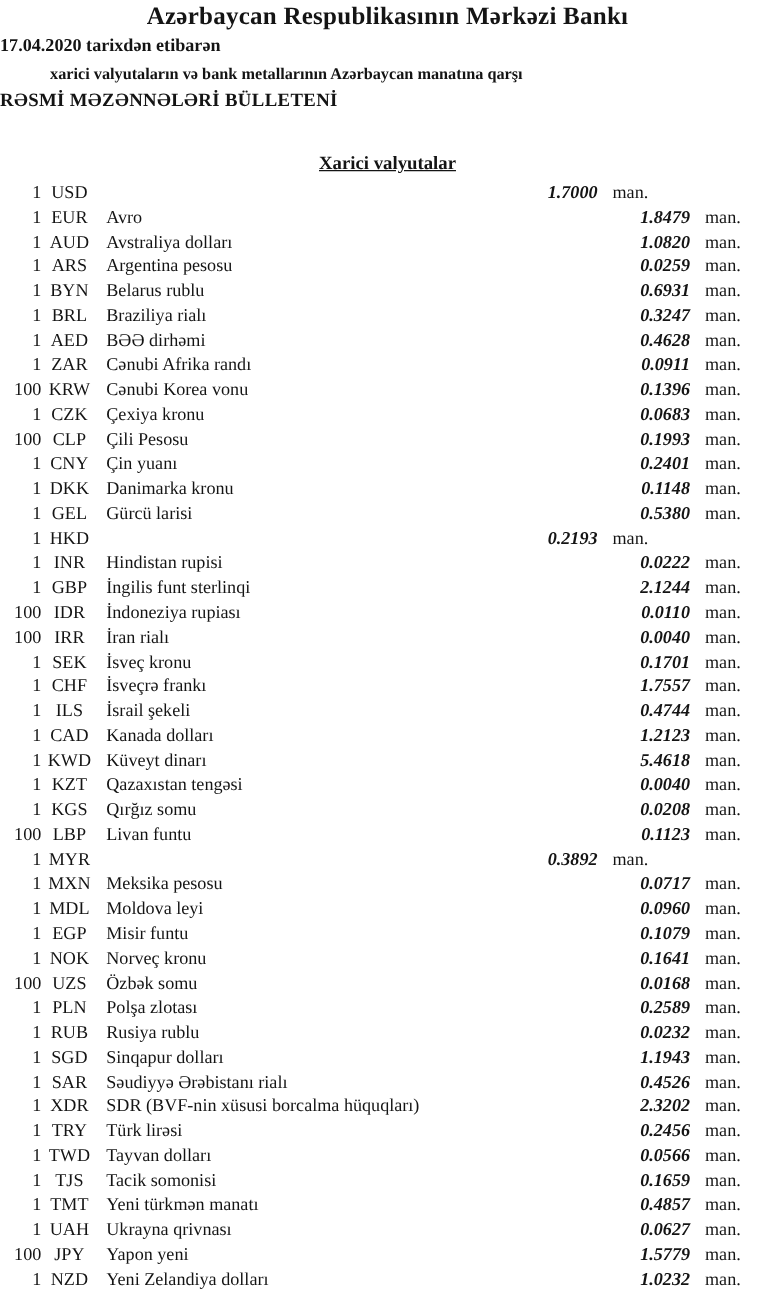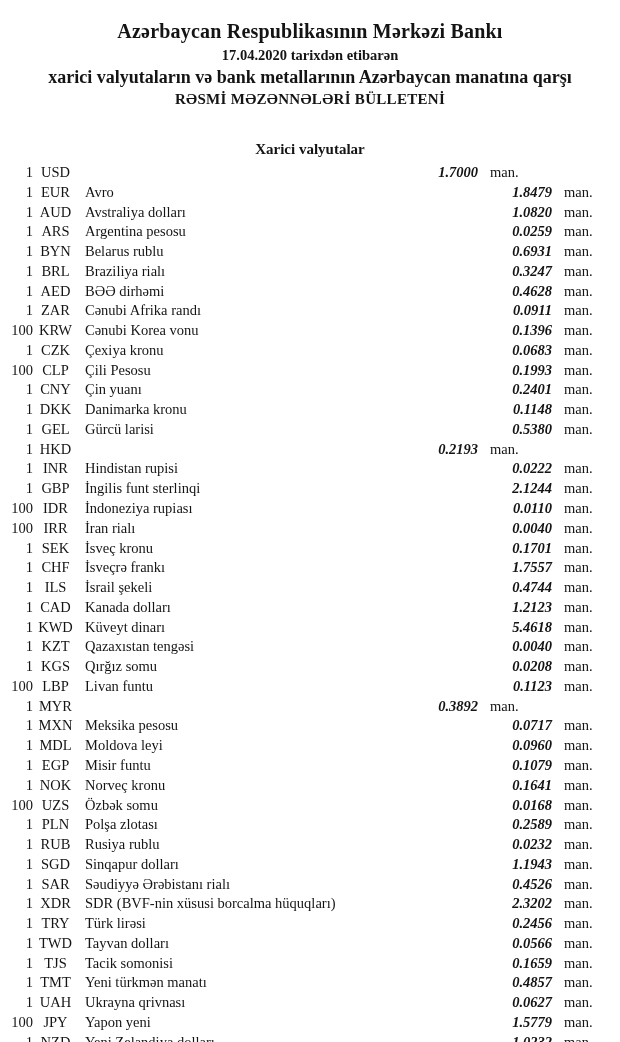--- a/index.html
+++ b/index.html
@@ -8,40 +8,41 @@
     position: relative;
     width: 620px;
     height: 1042px;
     margin: 0 auto;
     background: #ffffff;
     color: #141414;
     font-family: "Liberation Serif", "DejaVu Serif", serif;
     overflow: hidden;
   }
   .title {
-    margin-top: 18px;
+    margin-top: 0;
     text-align: center;
     font-weight: bold;
     font-size: 20px;
     line-height: 26px;
     letter-spacing: 0.2px;
   }
   .hline {
-    text-align: center;
+    text-align: left;
     font-weight: bold;
   }
   .date-line    { font-size: 14.5px; line-height: 22px; }
-  .subject-line { font-size: 18px;   line-height: 22px; }
+  .subject-line { font-size: 13px;   line-height: 22px; padding-left: 40px; }
   .bulletin-line{ font-size: 15px;   line-height: 22px; letter-spacing: 0.3px; }
   .section-title {
     margin-top: 29px;
     text-align: center;
     font-weight: bold;
     font-size: 15px;
     line-height: 20px;
+    text-decoration: underline;
   }
   .rates { margin-top: 4px; }
   .row {
     display: grid;
     grid-template-columns: 33px 45px 1fr 74px 48px;
     height: 19.78px;
     align-items: center;
     font-size: 14.5px;
     line-height: 19.78px;
     padding-right: 20px;

